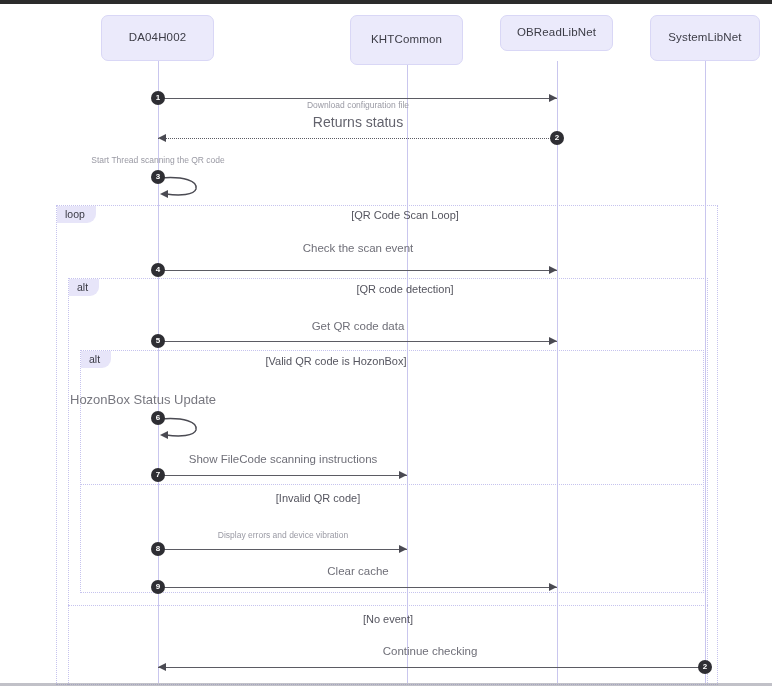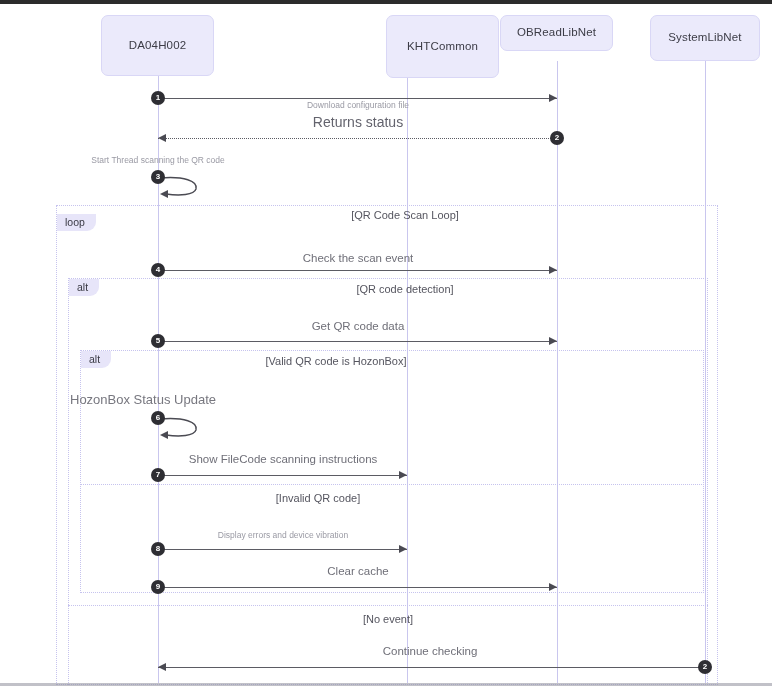--- a/index.html
+++ b/index.html
@@ -132,21 +132,21 @@
   <div class="chrome-bar chrome-top"></div>
 
   <div id="lifelines-layer">
       <div class="lifeline" style="left: 158px; top: 61px; height: 622px;"></div>
       <div class="lifeline" style="left: 407px; top: 61px; height: 622px;"></div>
       <div class="lifeline" style="left: 557px; top: 61px; height: 622px;"></div>
       <div class="lifeline" style="left: 705px; top: 61px; height: 622px;"></div>
     </div>
   <div id="fragments-layer">
       <div class="fragment" style="left: 56px; top: 205px; width: 662px; height: 480px;"></div>
-      <div class="frag-label" style="left: 57px; top: 214px;">loop</div>
+      <div class="frag-label" style="left: 57px; top: 206px;">loop</div>
       <div class="frag-cond" style="left: 405px; top: 209px; transform: translateX(-50%);">[QR Code Scan Loop]</div>
       <div class="fragment" style="left: 68px; top: 278px; width: 640px; height: 407px;"></div>
       <div class="frag-label" style="left: 69px; top: 279px;">alt</div>
       <div class="frag-cond" style="left: 405px; top: 283px; transform: translateX(-50%);">[QR code detection]</div>
       <div class="frag-divider" style="left: 68px; top: 605px; width: 640px;"></div>
       <div class="frag-cond" style="left: 388px; top: 613px; transform: translateX(-50%);">[No event]</div>
       <div class="fragment" style="left: 80px; top: 350px; width: 624px; height: 243px;"></div>
       <div class="frag-label" style="left: 81px; top: 351px;">alt</div>
       <div class="frag-cond" style="left: 336px; top: 355px; transform: translateX(-50%);">[Valid QR code is HozonBox]</div>
       <div class="frag-divider" style="left: 80px; top: 484px; width: 624px;"></div>
@@ -162,21 +162,21 @@
       <div class="msg-label lg" style="left: 358px; top: 114px; transform: translateX(-50%);">Returns status</div>
       <div class="seq-num" style="left: 550px; top: 131px;">2</div>
       <svg width="48" height="26" class="self-loop" style="position: absolute; left: 158px; top: 175px;">
         <path d="M2,3 C26,1 40,6 38,14 C36,20 22,21 8,19" fill="none" stroke="#4a4a52" stroke-width="1.4"></path>
         <polygon points="10,15 2,19 10,23" fill="#4a4a52"></polygon>
       </svg>
       <div class="msg-label sm" style="left: 158px; top: 155px; transform: translateX(-50%);">Start Thread scanning the QR code</div>
       <div class="seq-num" style="left: 151px; top: 170px;">3</div>
       <div class="msg-line" style="left: 158px; top: 270px; width: 399px;"></div>
       <div class="arrow-head right" style="top: 266px; left: 549px;"></div>
-      <div class="msg-label md" style="left: 358px; top: 252px; transform: translateX(-50%);">Check the scan event</div>
+      <div class="msg-label md" style="left: 358px; top: 242px; transform: translateX(-50%);">Check the scan event</div>
       <div class="seq-num" style="left: 151px; top: 263px;">4</div>
       <div class="msg-line" style="left: 158px; top: 341px; width: 399px;"></div>
       <div class="arrow-head right" style="top: 337px; left: 549px;"></div>
       <div class="msg-label md" style="left: 358px; top: 320px; transform: translateX(-50%);">Get QR code data</div>
       <div class="seq-num" style="left: 151px; top: 334px;">5</div>
       <svg width="48" height="26" class="self-loop" style="position: absolute; left: 158px; top: 416px;">
         <path d="M2,3 C26,1 40,6 38,14 C36,20 22,21 8,19" fill="none" stroke="#4a4a52" stroke-width="1.4"></path>
         <polygon points="10,15 2,19 10,23" fill="#4a4a52"></polygon>
       </svg>
       <div class="seq-num" style="left: 151px; top: 411px;">6</div>
@@ -194,24 +194,24 @@
       <div class="seq-num" style="left: 151px; top: 580px;">9</div>
       <div class="msg-line" style="left: 158px; top: 667px; width: 547px;"></div>
       <div class="arrow-head left" style="top: 663px; left: 158px;"></div>
       <div class="msg-label md" style="left: 430px; top: 645px; transform: translateX(-50%);">Continue checking</div>
       <div class="seq-num" style="left: 698px; top: 660px;">2</div>
     </div>
   <div id="notes-layer">
       <div class="note-text" style="left: 70px; top: 392px;">HozonBox Status Update</div>
     </div>
   <div id="participants-layer">
-      <div class="participant" style="left: 101px; top: 15px; width: 113px; height: 61px;">
+      <div class="participant" style="left: 101px; top: 15px; width: 113px; height: 46px;">
         <span>DA04H002</span>
       </div>
-      <div class="participant" style="left: 350px; top: 15px; width: 113px; height: 63px; margin-left: 36px;">
+      <div class="participant" style="left: 350px; top: 15px; width: 113px; height: 50px;">
         <span>KHTCommon</span>
       </div>
       <div class="participant" style="left: 500px; top: 15px; width: 113px; height: 36px;">
         <span>OBReadLibNet</span>
       </div>
       <div class="participant" style="left: 650px; top: 15px; width: 110px; height: 46px;">
         <span>SystemLibNet</span>
       </div>
     </div>
 

